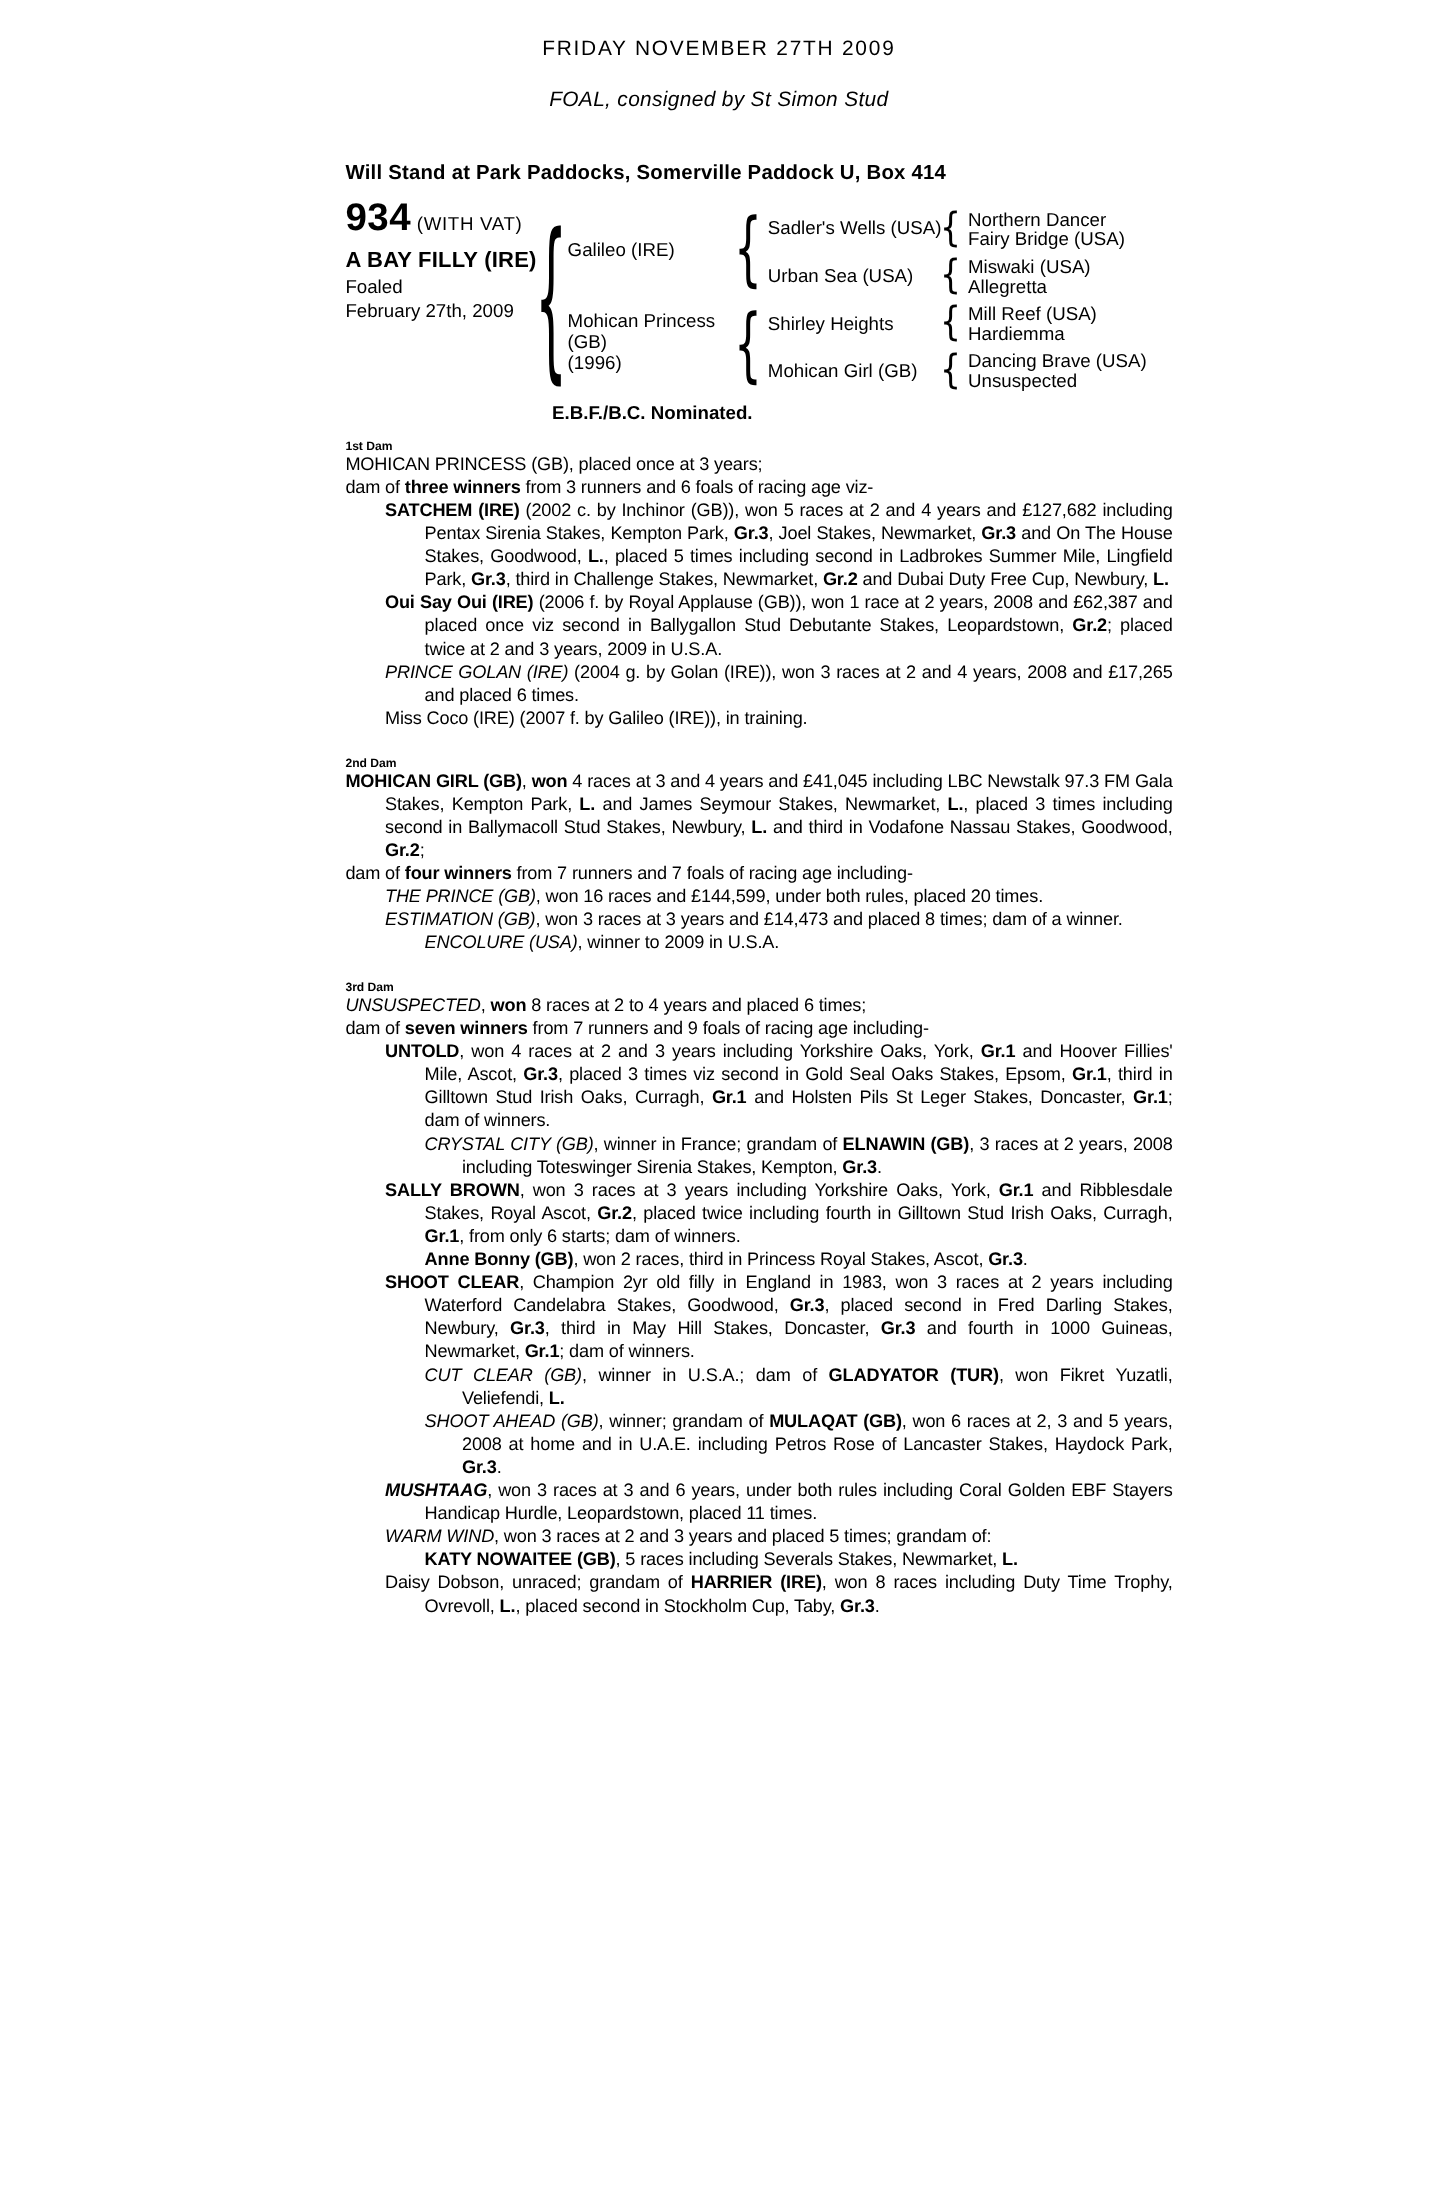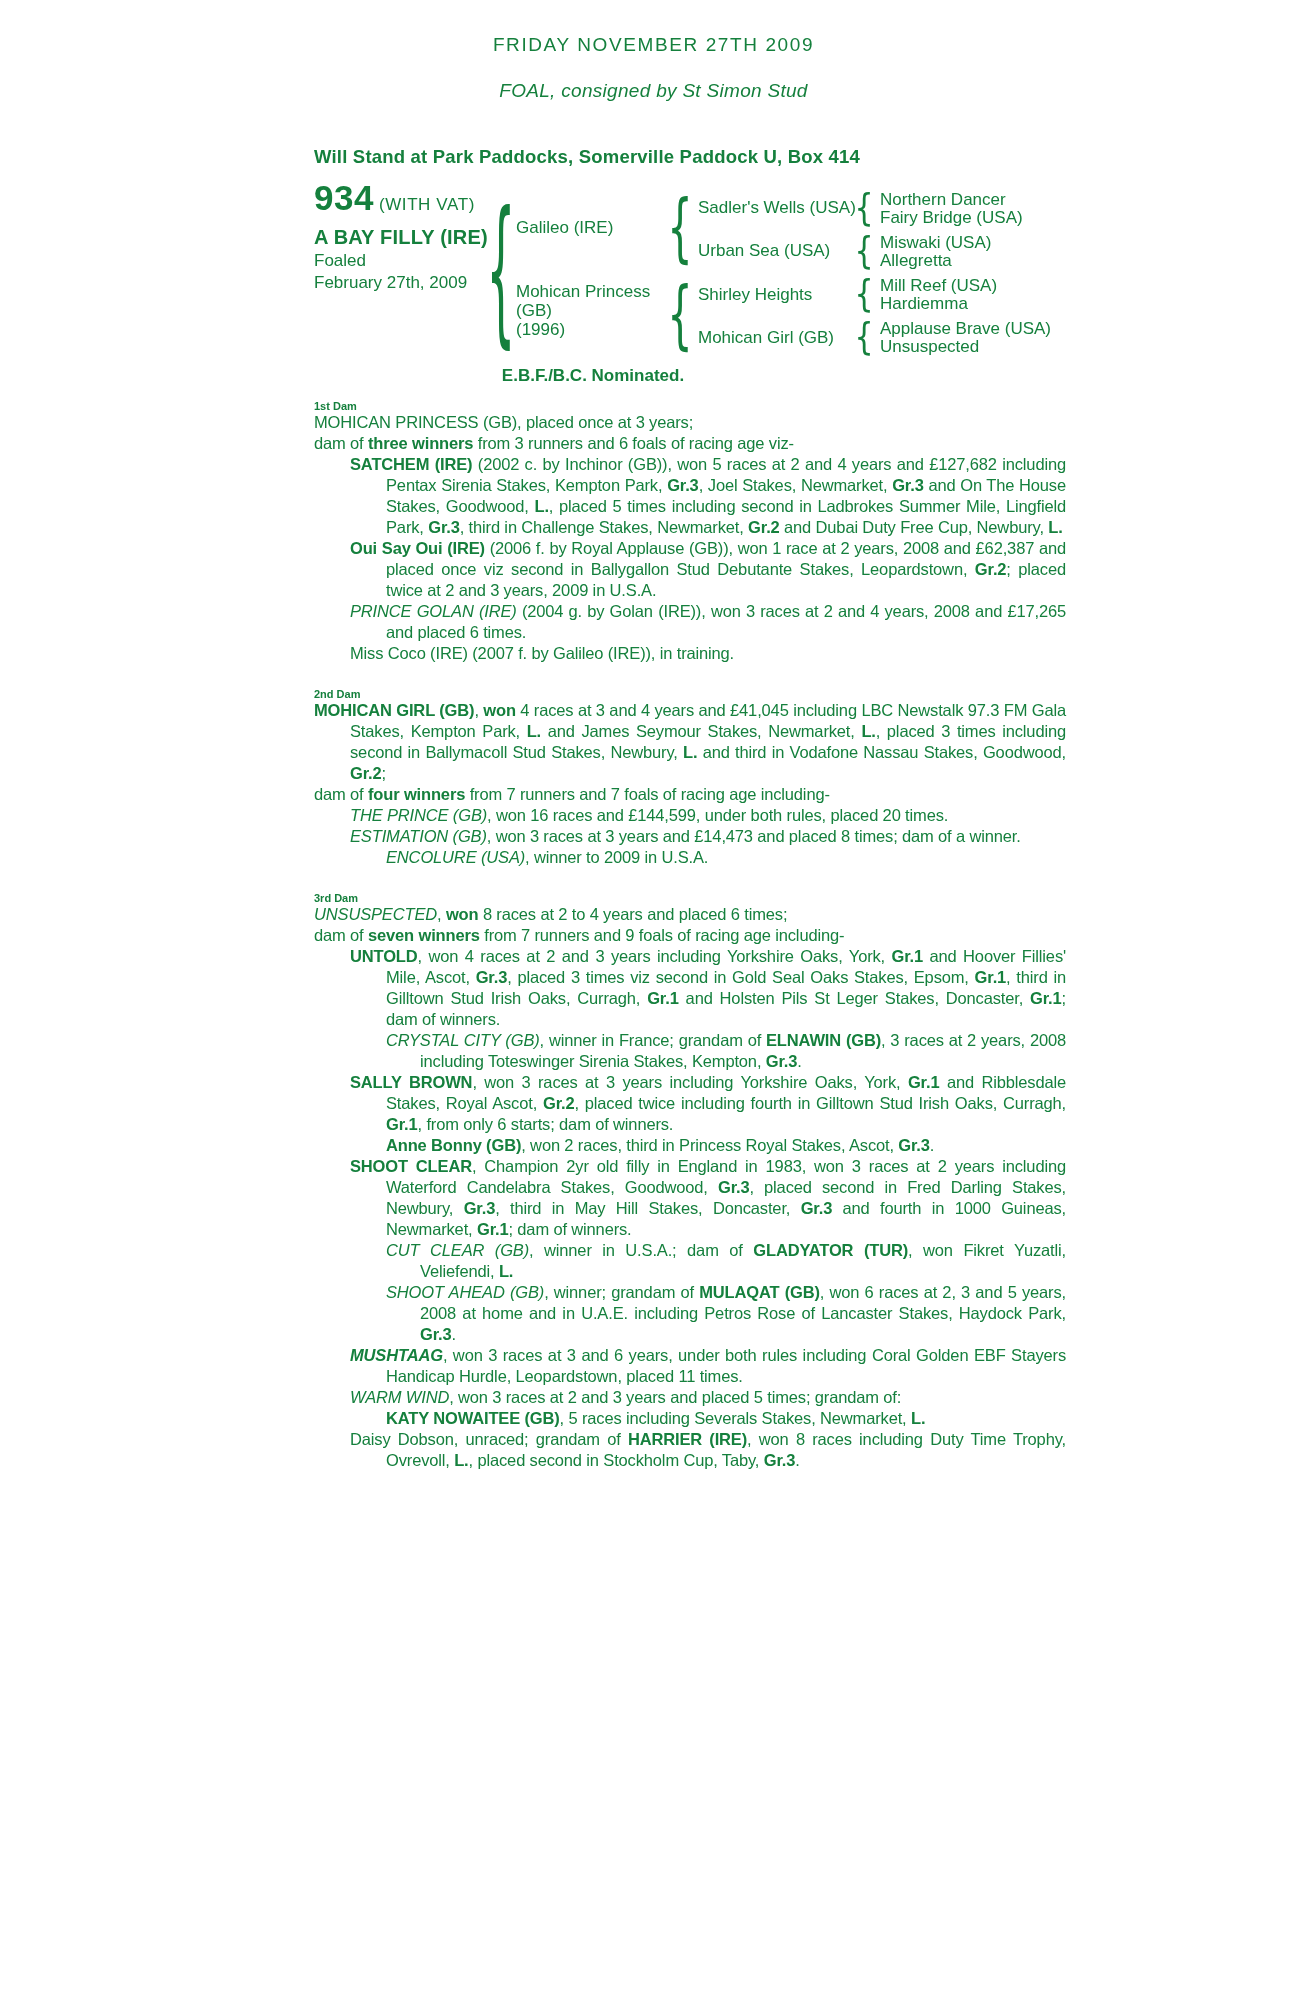--- a/index.html
+++ b/index.html
@@ -1,21 +1,21 @@
 <!DOCTYPE html>
 <html><head>
 <meta charset="utf-8">
 <style>
   html,body{margin:0;padding:0;background:#e8e8e8;}
   .page{
     position:relative;
     width:1307px;height:2000px;
     background:#ffffff;
     font-family:"Liberation Sans","DejaVu Sans",sans-serif;
-    color:#15803d;
+    color:#000000;
     overflow:hidden;
   }
   
   .header-date{
     position:absolute;top:34px;left:0;width:100%;
     text-align:center;font-size:19px;letter-spacing:1.6px;font-weight:500;
   }
   .header-consignment{
     position:absolute;top:80px;left:0;width:100%;
     text-align:center;font-size:19px;font-style:italic;font-weight:500;letter-spacing:.3px;
@@ -111,21 +111,21 @@
       <div class="bracewrap brace-sm" style="left:540px;top:126px;height:42px;width:20px;">
           <span>{</span>
         </div>
 
       <div class="abs" style="left:566px;top:0px;">Northern Dancer</div>
       <div class="abs" style="left:566px;top:18px;">Fairy Bridge (USA)</div>
       <div class="abs" style="left:566px;top:43px;">Miswaki (USA)</div>
       <div class="abs" style="left:566px;top:61px;">Allegretta</div>
       <div class="abs" style="left:566px;top:86px;">Mill Reef (USA)</div>
       <div class="abs" style="left:566px;top:104px;">Hardiemma</div>
-      <div class="abs" style="left:566px;top:129px;">Applause Brave (USA)</div>
+      <div class="abs" style="left:566px;top:129px;">Dancing Brave (USA)</div>
       <div class="abs" style="left:566px;top:147px;">Unsuspected</div>
     </div>
 
     <div class="ebf">E.B.F./B.C. Nominated.</div>
 
     <div id="dam-sections">
         <section class="dam-section">
           <h3 class="dam-heading">1st Dam</h3>
           <p class="para p0"><span>MOHICAN PRINCESS (GB), placed once at 3 years;</span></p>
           <p class="para p0"><span>dam of </span><span class="b">three winners</span><span> from 3 runners and 6 foals of racing age viz-</span></p>

